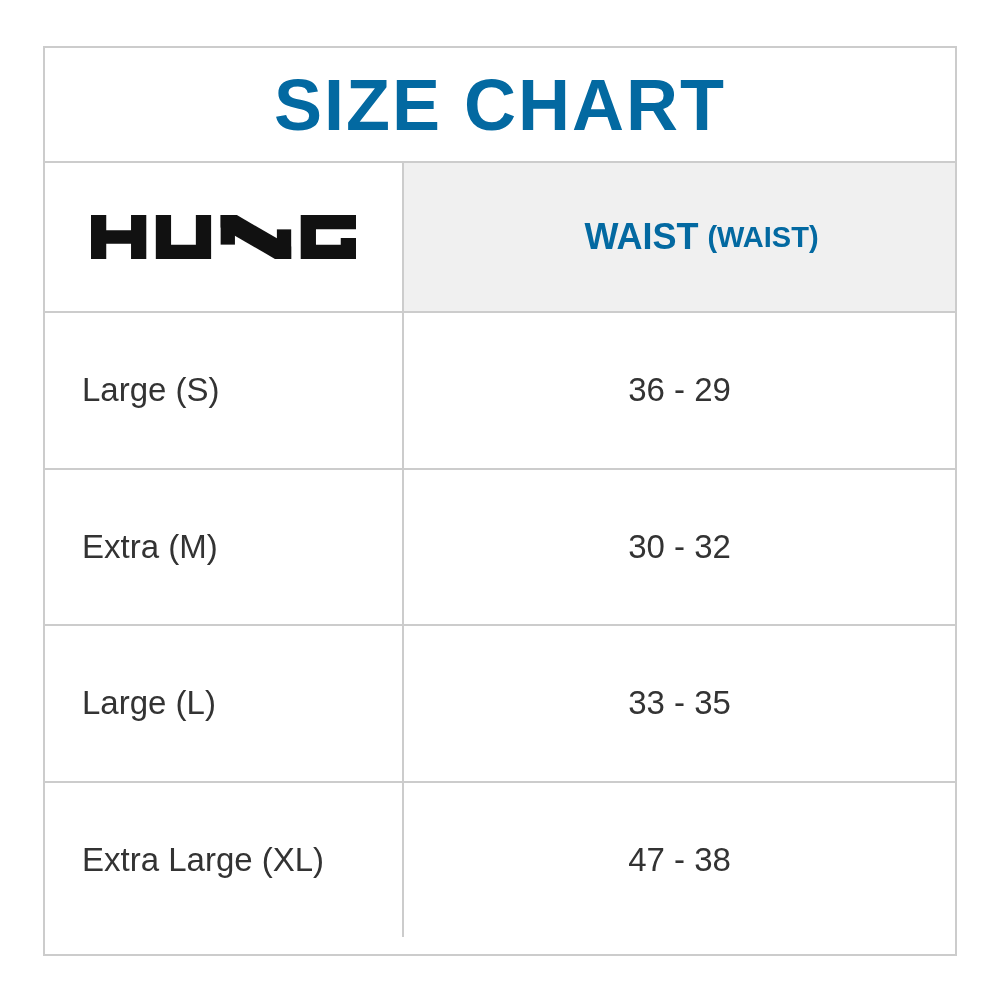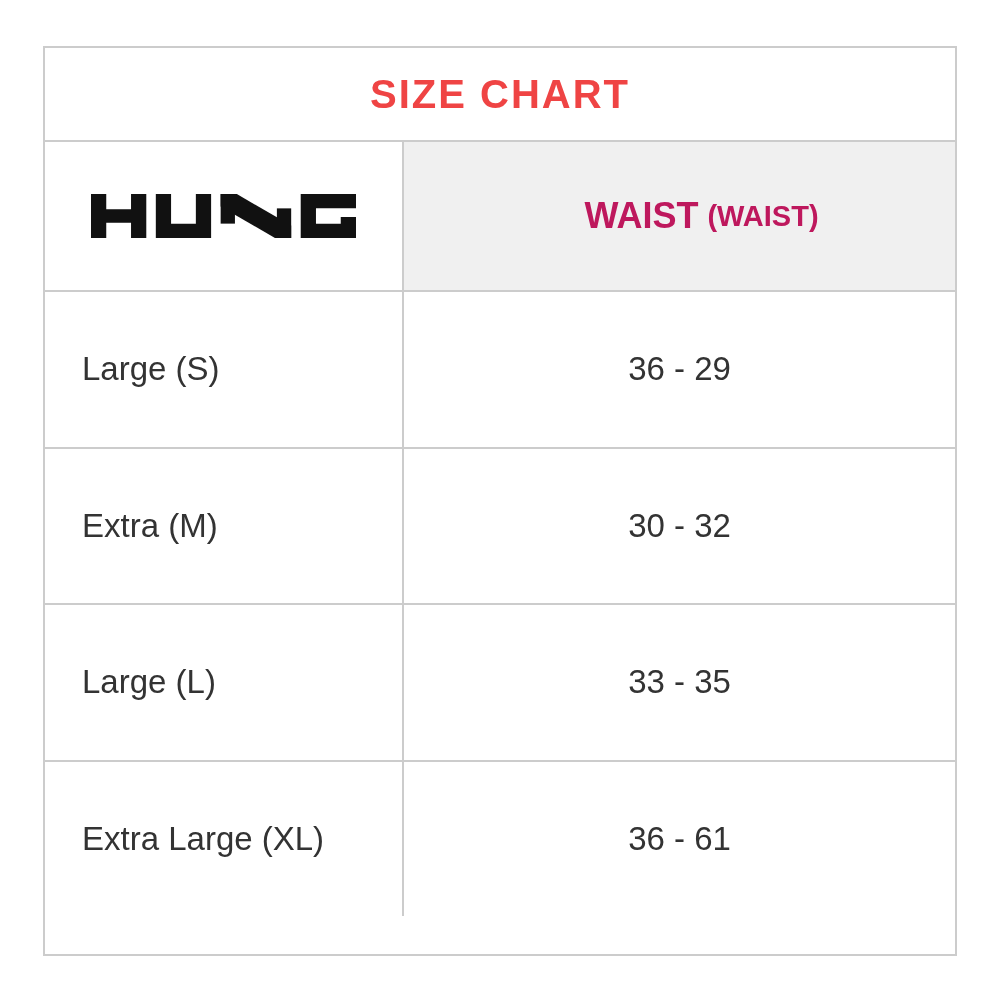--- a/index.html
+++ b/index.html
@@ -13,28 +13,28 @@
   .size-chart {
     position: absolute;
     left: 43px;
     top: 46px;
     width: 914px;
     height: 910px;
     border: 2px solid #cccccc;
     background: #ffffff;
   }
   .title-row {
-    height: 92px;
+    height: 113px;
     display: flex;
     align-items: center;
     justify-content: center;
-    font-size: 40px;
+    font-size: 72px;
     font-weight: bold;
     letter-spacing: 2px;
-    color: #ef4444;
+    color: #0369a1;
   }
   .grid {
     display: grid;
     grid-template-columns: 357px 1fr;
     grid-template-rows: 150px repeat(4, 1fr);
     height: 776px;
   }
   .cell {
     border-top: 2px solid #cccccc;
     display: flex;
@@ -46,21 +46,21 @@
     border-left: 2px solid #cccccc;
     justify-content: center;
   }
   .cell.brand-cell {
     justify-content: center;
     background: #ffffff;
   }
   .cell.waist-header-cell {
     background: #f0f0f0;
     font-weight: bold;
-    color: #be185d;
+    color: #0369a1;
     padding-left: 44px;
   }
   .waist-main { font-size: 36px; }
   .waist-unit { font-size: 29px; margin-left: 9px; }
   .size-cell { padding-left: 37px; }
   .hung-logo { display: block; }
   .hung-logo path, .hung-logo rect { fill: #111111; }
 </style>
 </head>
 <body>
@@ -93,16 +93,16 @@
     <div class="cell size-cell">Large (S)</div>
     <div class="cell right-col">36 - 29</div>
 
     <div class="cell size-cell">Extra (M)</div>
     <div class="cell right-col">30 - 32</div>
 
     <div class="cell size-cell">Large (L)</div>
     <div class="cell right-col">33 - 35</div>
 
     <div class="cell size-cell">Extra Large (XL)</div>
-    <div class="cell right-col">36 - 61</div>
+    <div class="cell right-col">47 - 38</div>
 
   </div>
 </div>
 
 </body></html>

